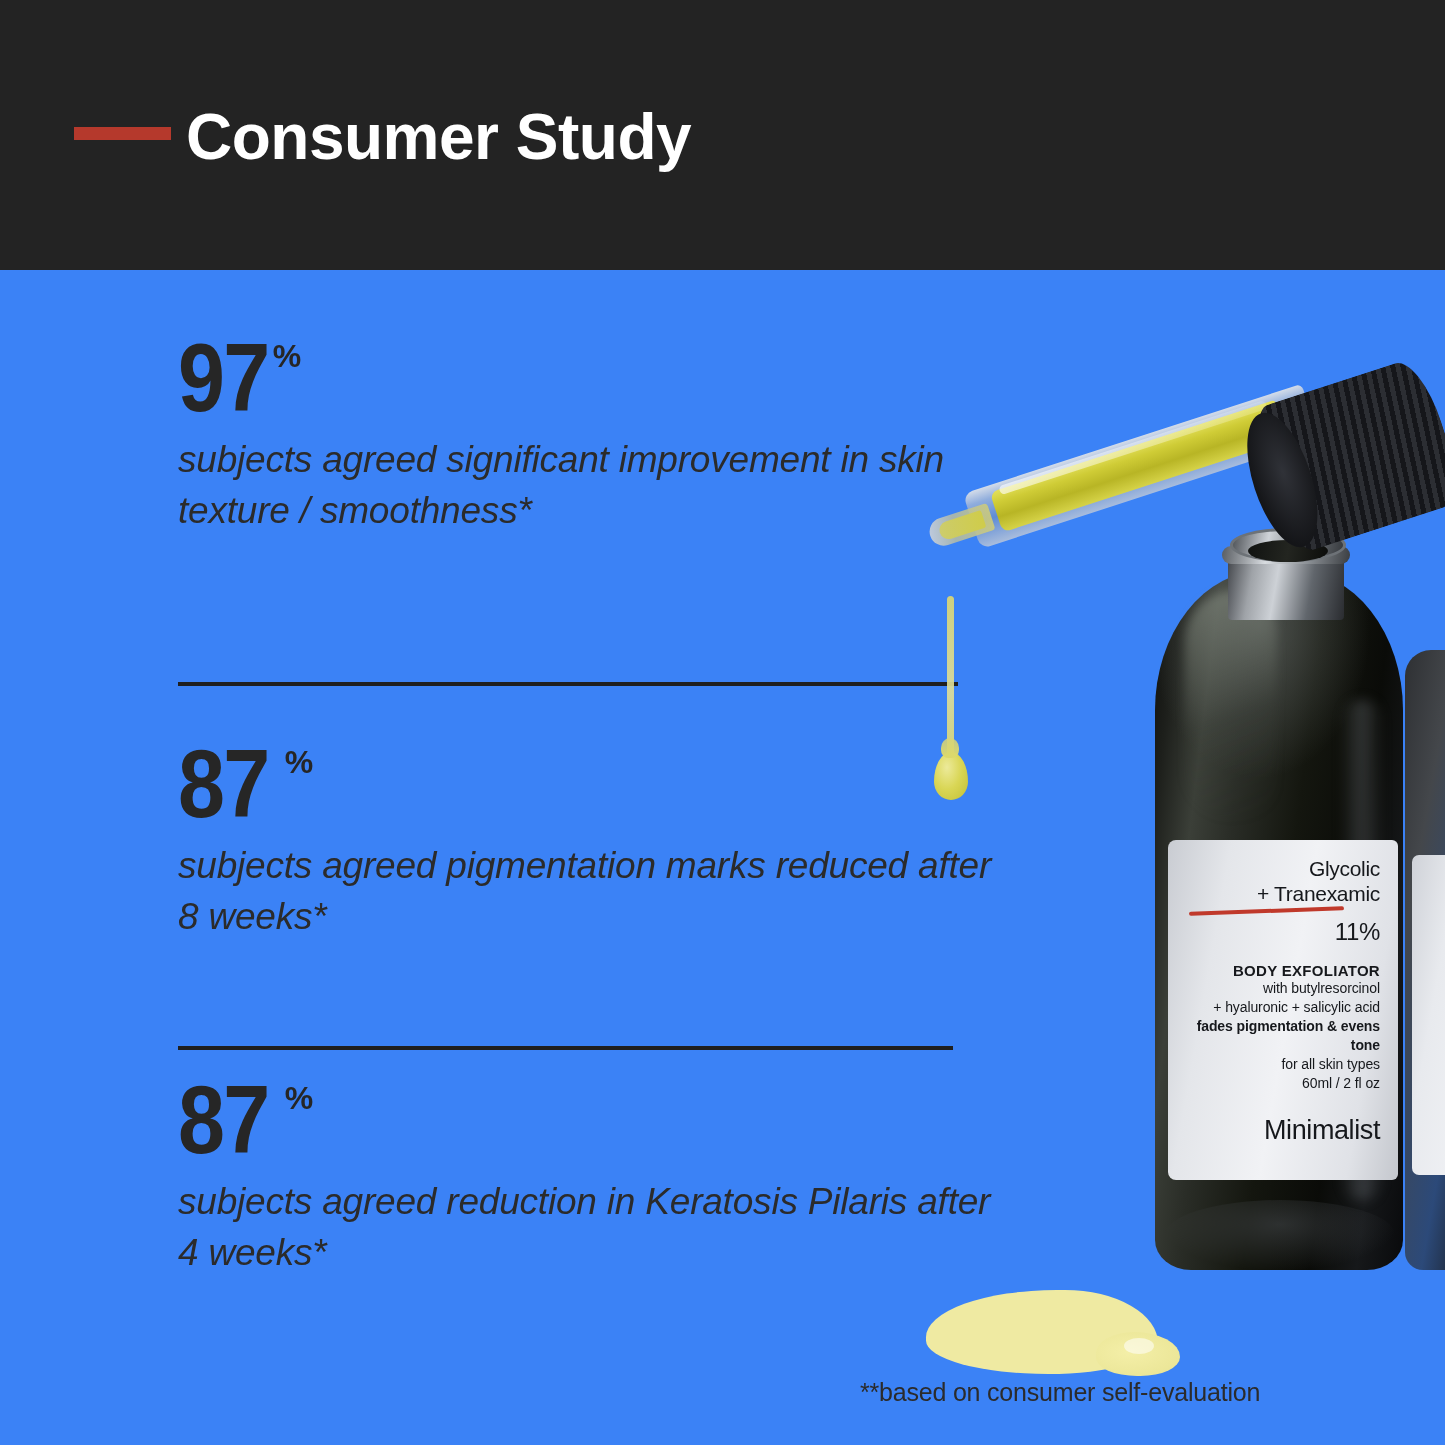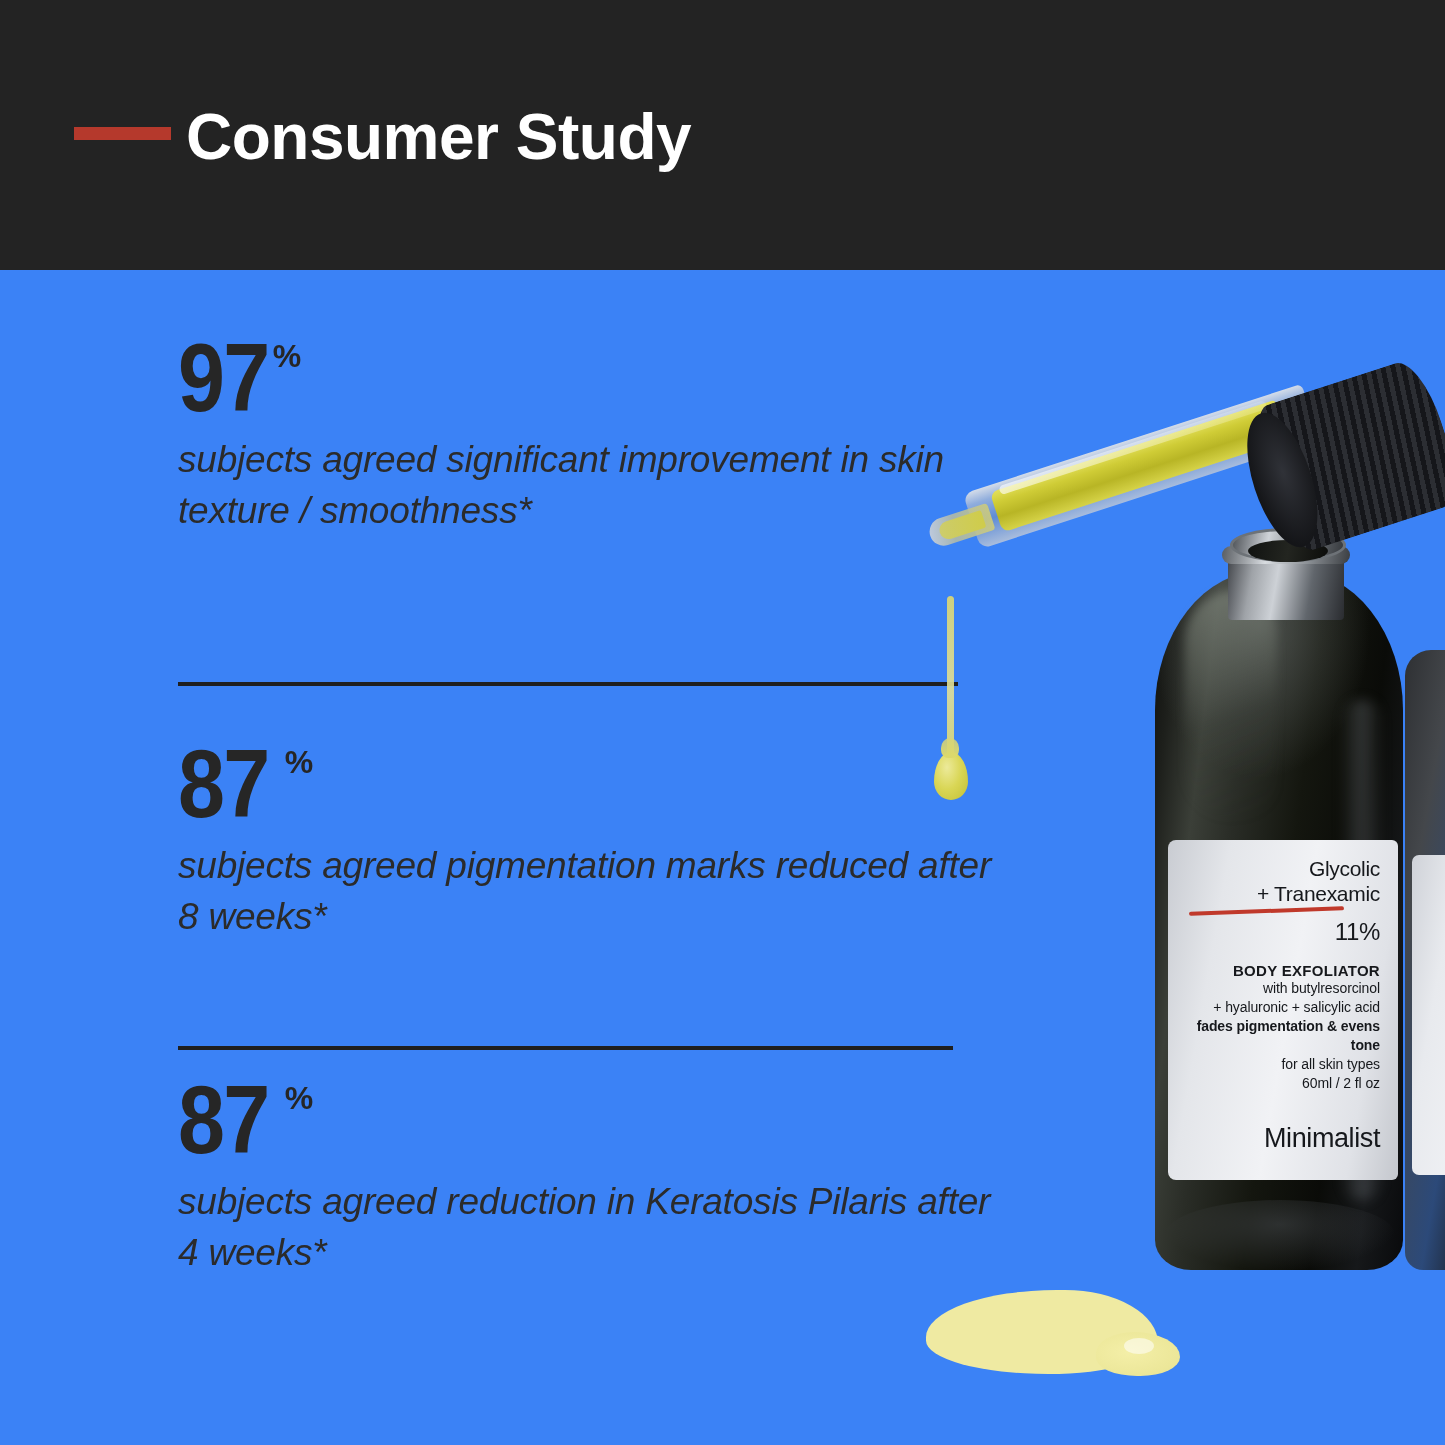--- a/index.html
+++ b/index.html
@@ -232,21 +232,21 @@
   }
   .label-pct {
     font-size:24px; font-weight:400; margin-top:-4px; letter-spacing:-0.3px;
   }
   .label-type {
     margin-top:16px; font-size:15px; font-weight:bold; letter-spacing:0.3px;
   }
   .label-line { font-size:14px; font-weight:400; line-height:1.35; letter-spacing:-0.1px; }
   .label-claim { font-size:14px; font-weight:bold; line-height:1.35; letter-spacing:-0.1px; }
   .label-brand {
-    margin-top:30px; font-size:27px; font-weight:400; letter-spacing:-0.4px;
+    margin-top:22px; font-size:27px; font-weight:400; letter-spacing:-0.4px;
   }
 </style>
 </head>
 <body>
 
 <div class="page">
 
   <div class="header">
     <div class="header-accent"></div>
     <div class="header-title">Consumer Study</div>
@@ -329,14 +329,15 @@
       <div class="label-line">with butylresorcinol</div>
       <div class="label-line">+ hyaluronic + salicylic acid</div>
       <div class="label-claim">fades pigmentation &amp; evens tone</div>
       <div class="label-line">for all skin types</div>
       <div class="label-line">60ml / 2 fl oz</div>
       <div class="label-brand">Minimalist</div>
     </div>
 
   </div>
 
+  <div class="footnote">**based on consumer self-evaluation</div>
 
 </div>
 
 </body></html>

